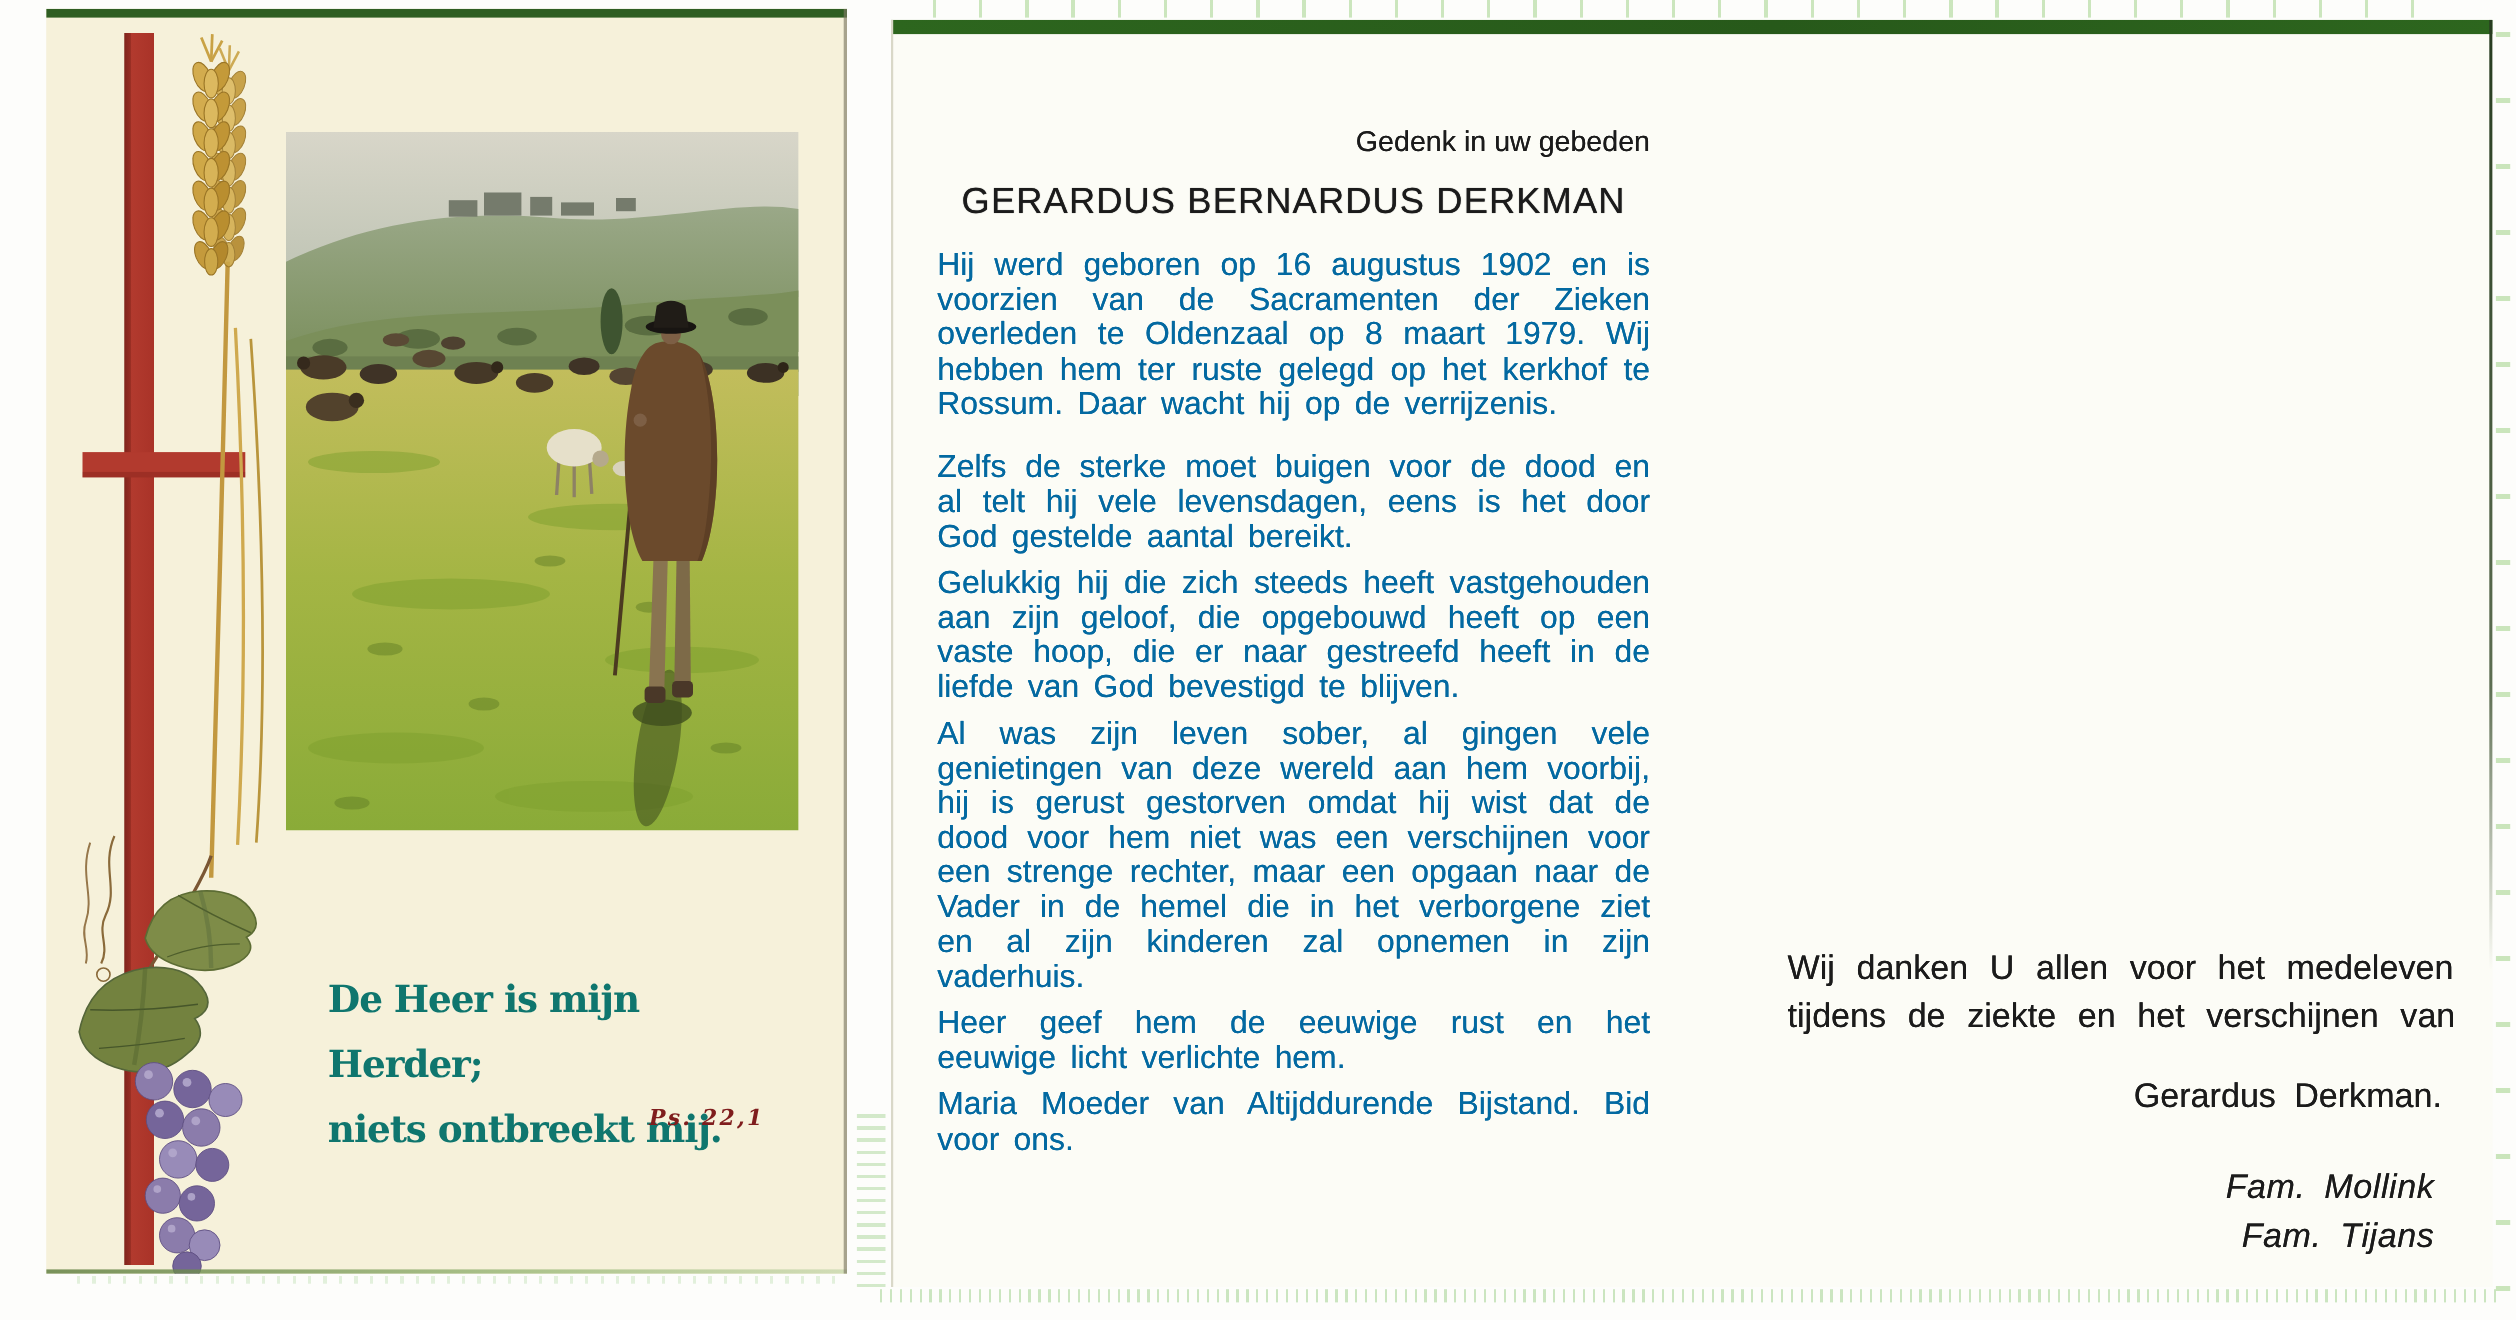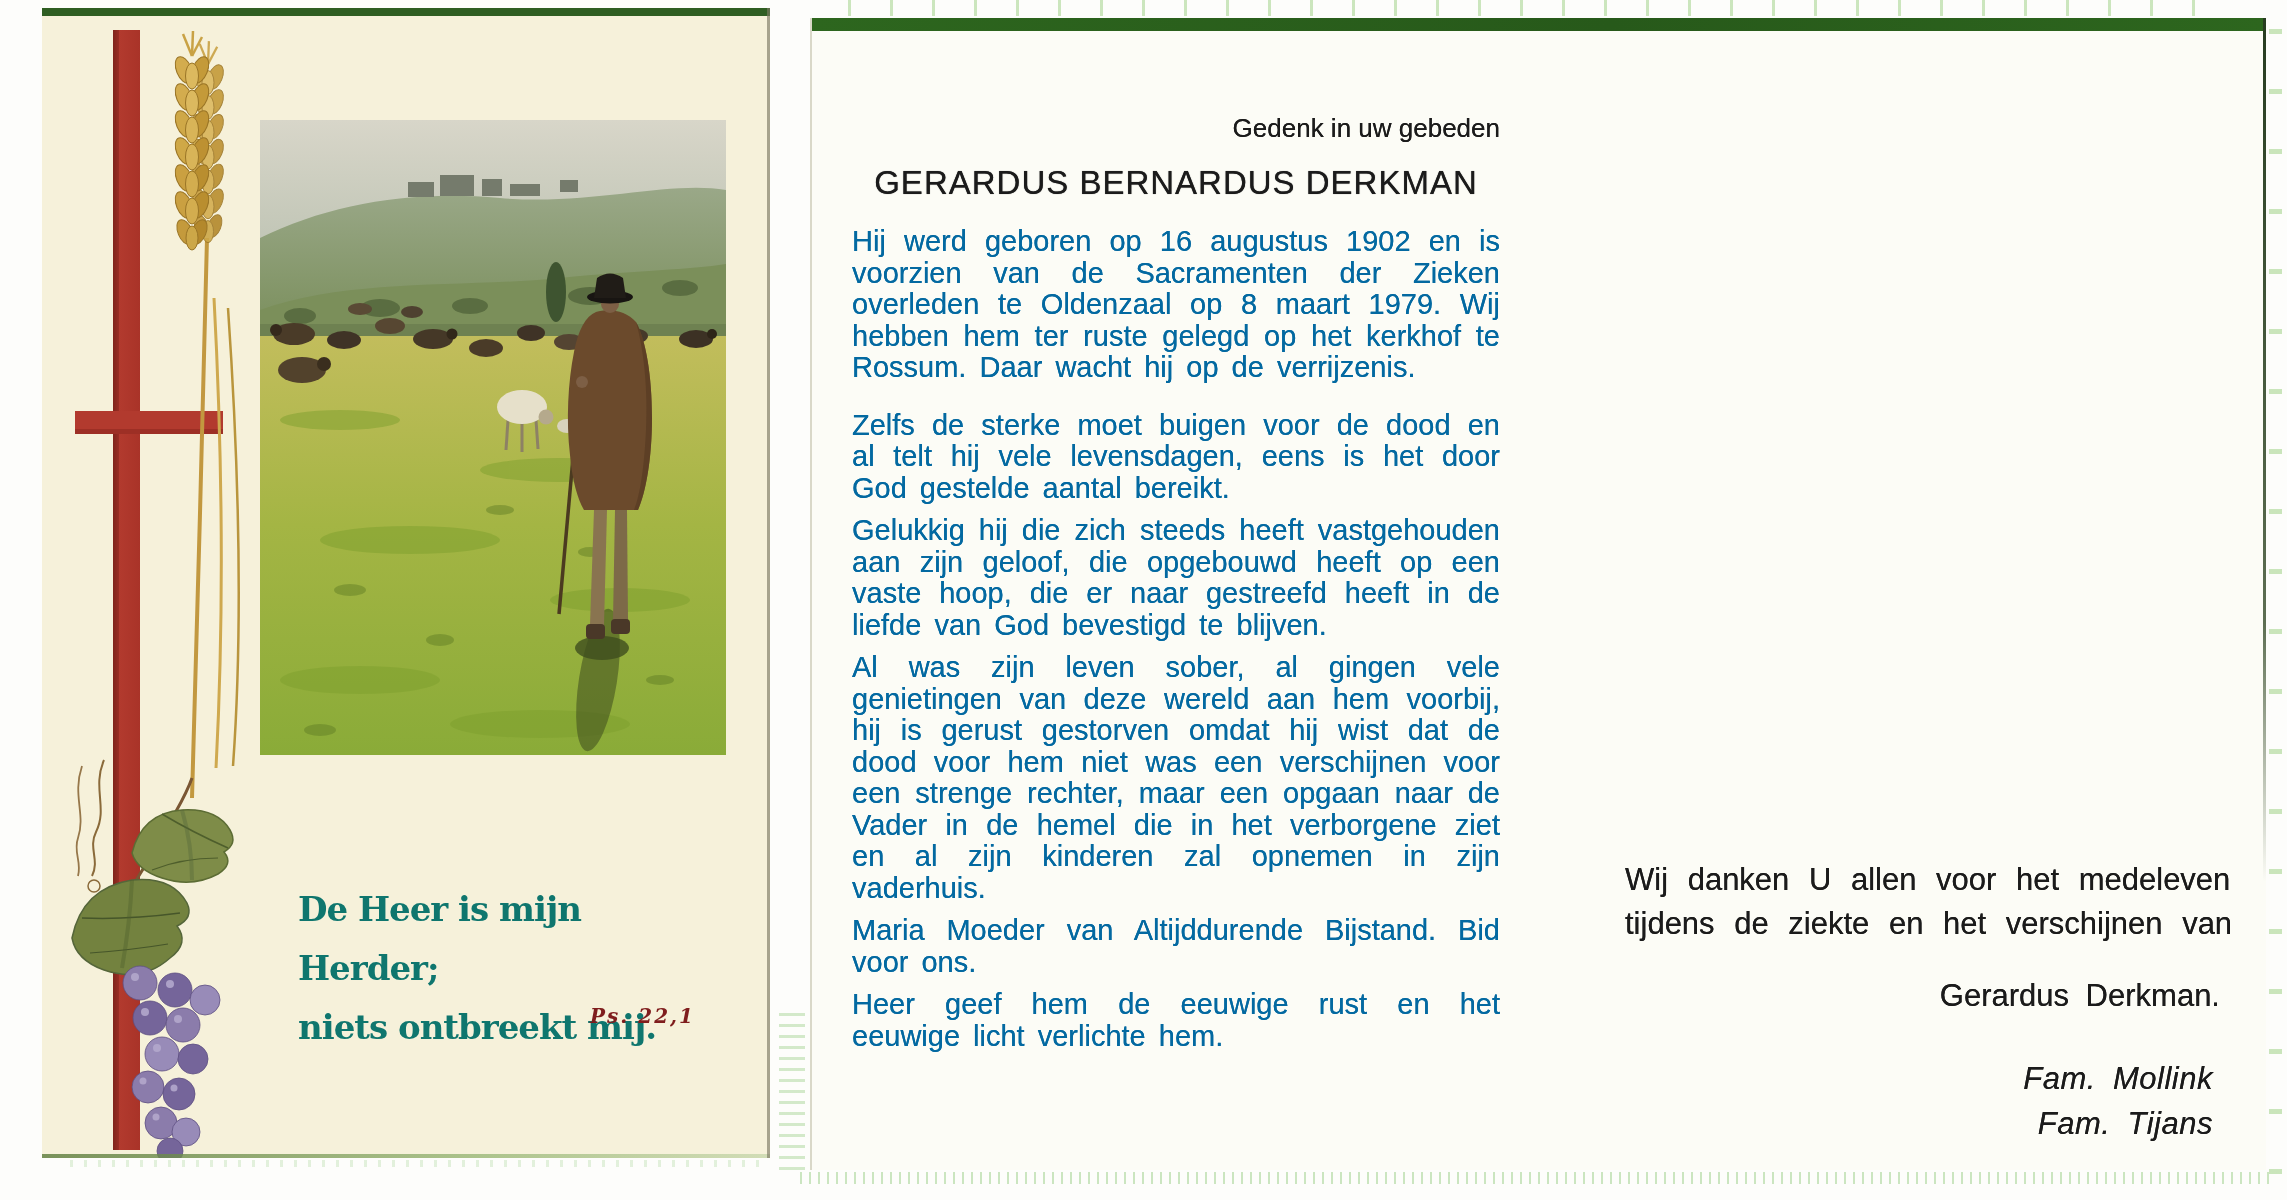--- a/index.html
+++ b/index.html
@@ -282,22 +282,22 @@
     <div class="inside-left-edge"></div>
 
     <div class="inside-heading">Gedenk in uw gebeden</div>
     <div class="inside-name">GERARDUS BERNARDUS DERKMAN</div>
 
     <div class="inside-body">
       <p>Hij werd geboren op 16 augustus 1902 en is voorzien van de Sacramenten der Zieken overleden te Oldenzaal op 8 maart 1979. Wij hebben hem ter ruste gelegd op het kerkhof te Rossum. Daar wacht hij op de verrijzenis.</p>
       <p class="gap-before">Zelfs de sterke moet buigen voor de dood en al telt hij vele levensdagen, eens is het door God gestelde aantal bereikt.</p>
       <p>Gelukkig hij die zich steeds heeft vastgehouden aan zijn geloof, die opgebouwd heeft op een vaste hoop, die er naar gestreefd heeft in de liefde van God bevestigd te blijven.</p>
       <p>Al was zijn leven sober, al gingen vele genietingen van deze wereld aan hem voorbij, hij is gerust gestorven omdat hij wist dat de dood voor hem niet was een verschijnen voor een strenge rechter, maar een opgaan naar de Vader in de hemel die in het verborgene ziet en al zijn kinderen zal opnemen in zijn vaderhuis.</p>
+      <p>Heer geef hem de eeuwige rust en het eeuwige licht verlichte hem.</p>
       <p>Maria Moeder van Altijddurende Bijstand. Bid voor ons.</p>
-      <p>Heer geef hem de eeuwige rust en het eeuwige licht verlichte hem.</p>
     </div>
 
     <div class="thanks-block">
       <div>Wij danken U allen voor het medeleven</div>
       <div>tijdens de ziekte en het verschijnen van</div>
     </div>
     <div class="thanks-name">Gerardus Derkman.</div>
     <div class="fam-block">
       <div>Fam. Mollink</div>
       <div>Fam. Tijans</div>

